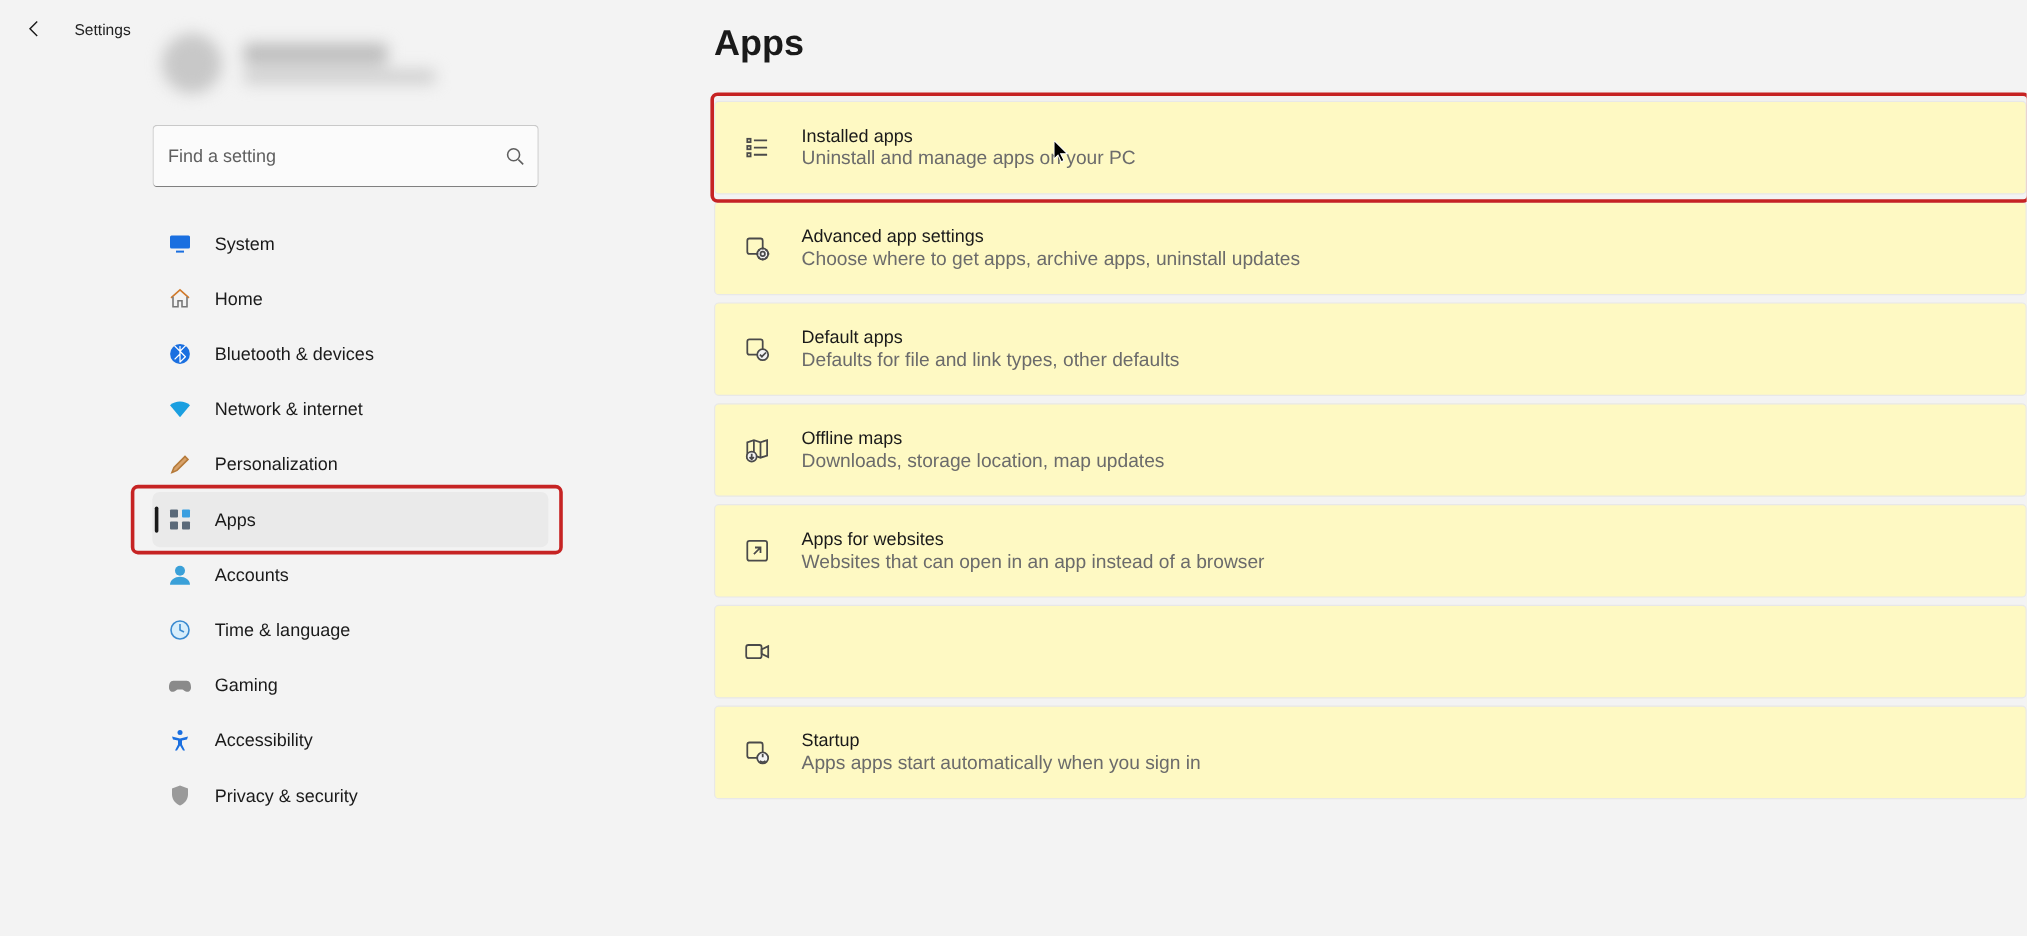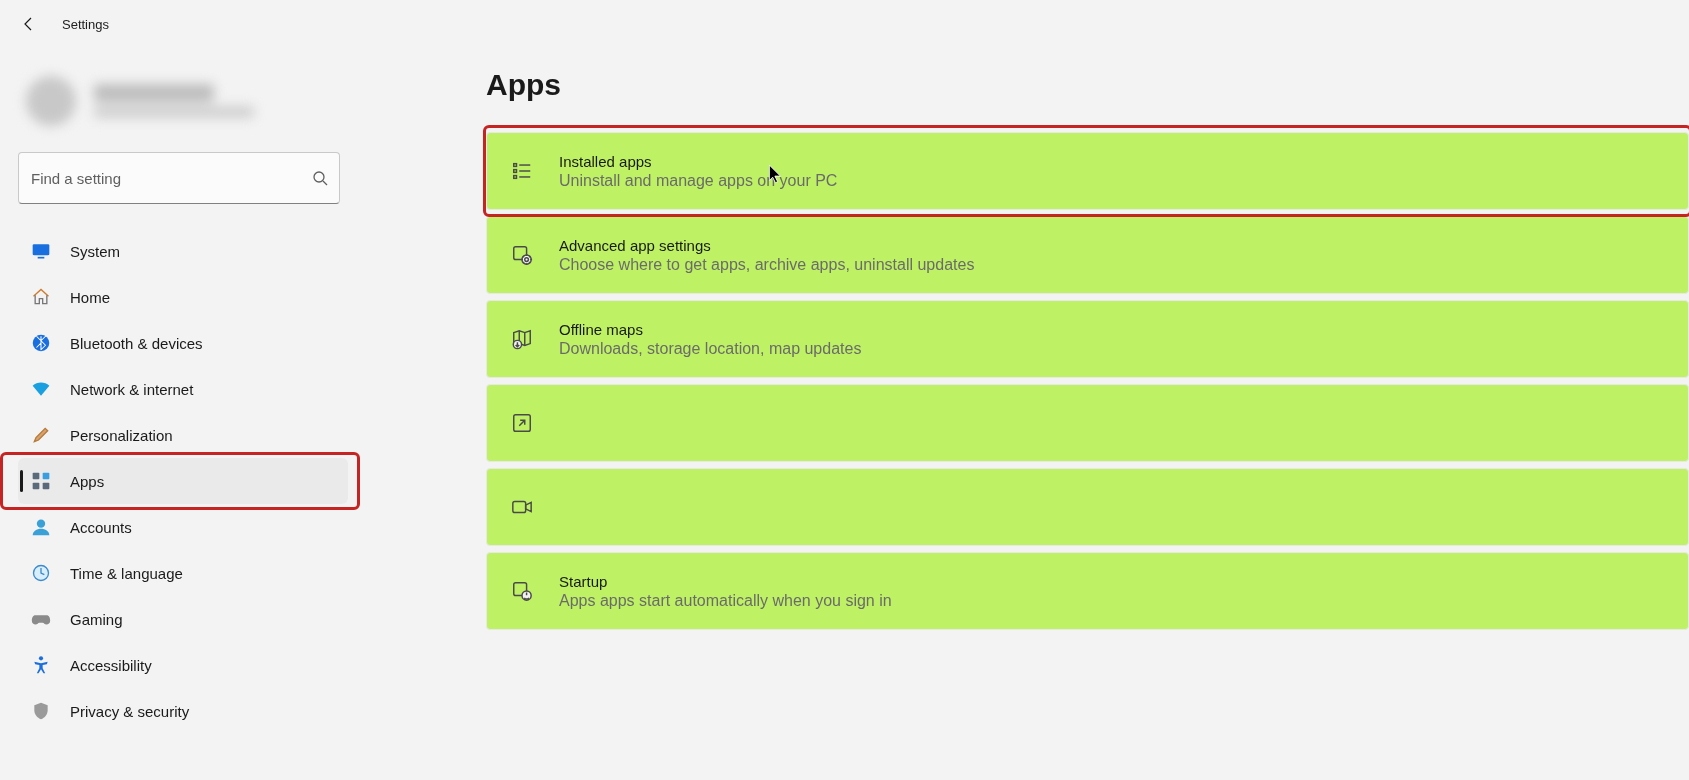--- a/index.html
+++ b/index.html
@@ -1,18 +1,18 @@
 <!DOCTYPE html>
 <html><head>
 <meta charset="utf-8">
 <style>
   * { box-sizing: border-box; margin: 0; padding: 0; font-family: "Segoe UI", Arial, sans-serif; }
   body { background: #f3f3f3; width: 1689px; height: 780px; overflow: hidden; color: #1a1a1a; }
 
-  .window { width: 100%; height: 100%; display: flex; flex-direction: column; }
+  .window { width: 100%; height: 100%; display: flex; flex-direction: row; }
 
   
   .titlebar { height: 48px; display: flex; align-items: center; padding-left: 20px; gap: 24px; }
   .back-arrow { width: 18px; height: 18px; display:flex; align-items:center; justify-content:center; cursor:pointer; }
   .title-text { font-size: 13px; color: #222; }
 
   .body { flex:1; display:flex; }
 
   
   .sidebar { width: 360px; padding: 8px 12px 0 18px; display:flex; flex-direction:column; }
@@ -35,21 +35,21 @@
 
   .highlight-red { position: relative; }
   .highlight-red::after { content:""; position:absolute; pointer-events:none; border:3px solid #c62323; border-radius:6px; }
   .nav-item.highlight-red::after { left:-18px; right:-12px; top:-6px; bottom:-6px; }
 
   
   .main { flex:1; padding: 20px 0 0 126px; overflow:hidden; }
   .page-title { font-size: 30px; font-weight:600; margin-bottom: 30px; }
 
   .cards { display:flex; flex-direction:column; gap: 6px; max-width: 100%; }
-  .card { background:#bef264; border:1px solid #e8e8e8; border-radius:4px; padding: 14px 22px; display:flex; align-items:center; gap: 24px; min-height:78px; cursor:pointer; }
+  .card { background:#fef9c3; border:1px solid #e8e8e8; border-radius:4px; padding: 14px 22px; display:flex; align-items:center; gap: 24px; min-height:78px; cursor:pointer; }
   .card .cic { width: 26px; height:26px; display:flex; align-items:center; justify-content:center; color:#4a4a4a; flex-shrink:0; }
   .card .ct { display:flex; flex-direction:column; gap:2px; }
   .card .ctitle { font-size:15px; color:#1a1a1a; }
   .card .csub { font-size:16px; color:#6b6b6b; }
 
   .card.highlight-red { position:relative; }
   .card.highlight-red::after { left:-4px; right:-4px; top:-8px; bottom:-8px; }
   .overlap-fix { position:relative; z-index:0; }
   .card.highlight-red { z-index:2; }
 
@@ -236,20 +236,33 @@
                 <circle cx="17" cy="17" r="2"></circle>
                 <path d="M17 11v2M17 21v2M11 17h2M21 17h2M13 13l1.3 1.3M21 21l-1.3-1.3M21 13l-1.3 1.3M13 21l1.3-1.3"></path>
               </svg>
           </span>
           <div class="ct">
             <div class="ctitle">Advanced app settings</div>
             <div class="csub">Choose where to get apps, archive apps, uninstall updates</div>
           </div>
         </div>
 
+        <div class="card">
+          <span class="cic">
+            <svg viewBox="0 0 24 24" width="22" height="22" fill="none" stroke="#4a4a4a" stroke-width="1.6">
+                <rect x="3" y="3" width="14" height="14" rx="2"></rect>
+                <circle cx="17" cy="17" r="5" fill="#f3f3f3"></circle>
+                <path d="M14.5 17l1.8 1.8L20 15"></path>
+              </svg>
+          </span>
+          <div class="ct">
+            <div class="ctitle">Default apps</div>
+            <div class="csub">Defaults for file and link types, other defaults</div>
+          </div>
+        </div>
 
         <div class="card">
           <span class="cic">
             <svg viewBox="0 0 24 24" width="22" height="22" fill="none" stroke="#4a4a4a" stroke-width="1.6">
                 <path d="M3 5l6-2 6 2 6-2v14l-6 2-6-2-6 2V5z"></path>
                 <path d="M9 3v14M15 5v14"></path>
                 <circle cx="7" cy="18" r="4.5" fill="#f3f3f3"></circle>
                 <path d="M7 15.5v5M5 18.5l2 2 2-2"></path>
               </svg>
           </span>
@@ -259,20 +272,24 @@
           </div>
         </div>
 
         <div class="card">
           <span class="cic">
             <svg viewBox="0 0 24 24" width="22" height="22" fill="none" stroke="#4a4a4a" stroke-width="1.6">
                 <rect x="3" y="3" width="18" height="18" rx="2"></rect>
                 <path d="M9 15l6-6M10 9h5v5"></path>
               </svg>
           </span>
+          <div class="ct">
+            <div class="ctitle">Apps for websites</div>
+            <div class="csub">Websites that can open in an app instead of a browser</div>
+          </div>
         </div>
 
         <div class="card">
           <span class="cic">
             <svg viewBox="0 0 24 24" width="22" height="22" fill="none" stroke="#4a4a4a" stroke-width="1.6">
                 <rect x="2" y="6" width="14" height="12" rx="2"></rect>
                 <path d="M16 10l6-3v10l-6-3z"></path>
               </svg>
           </span>
         </div>

